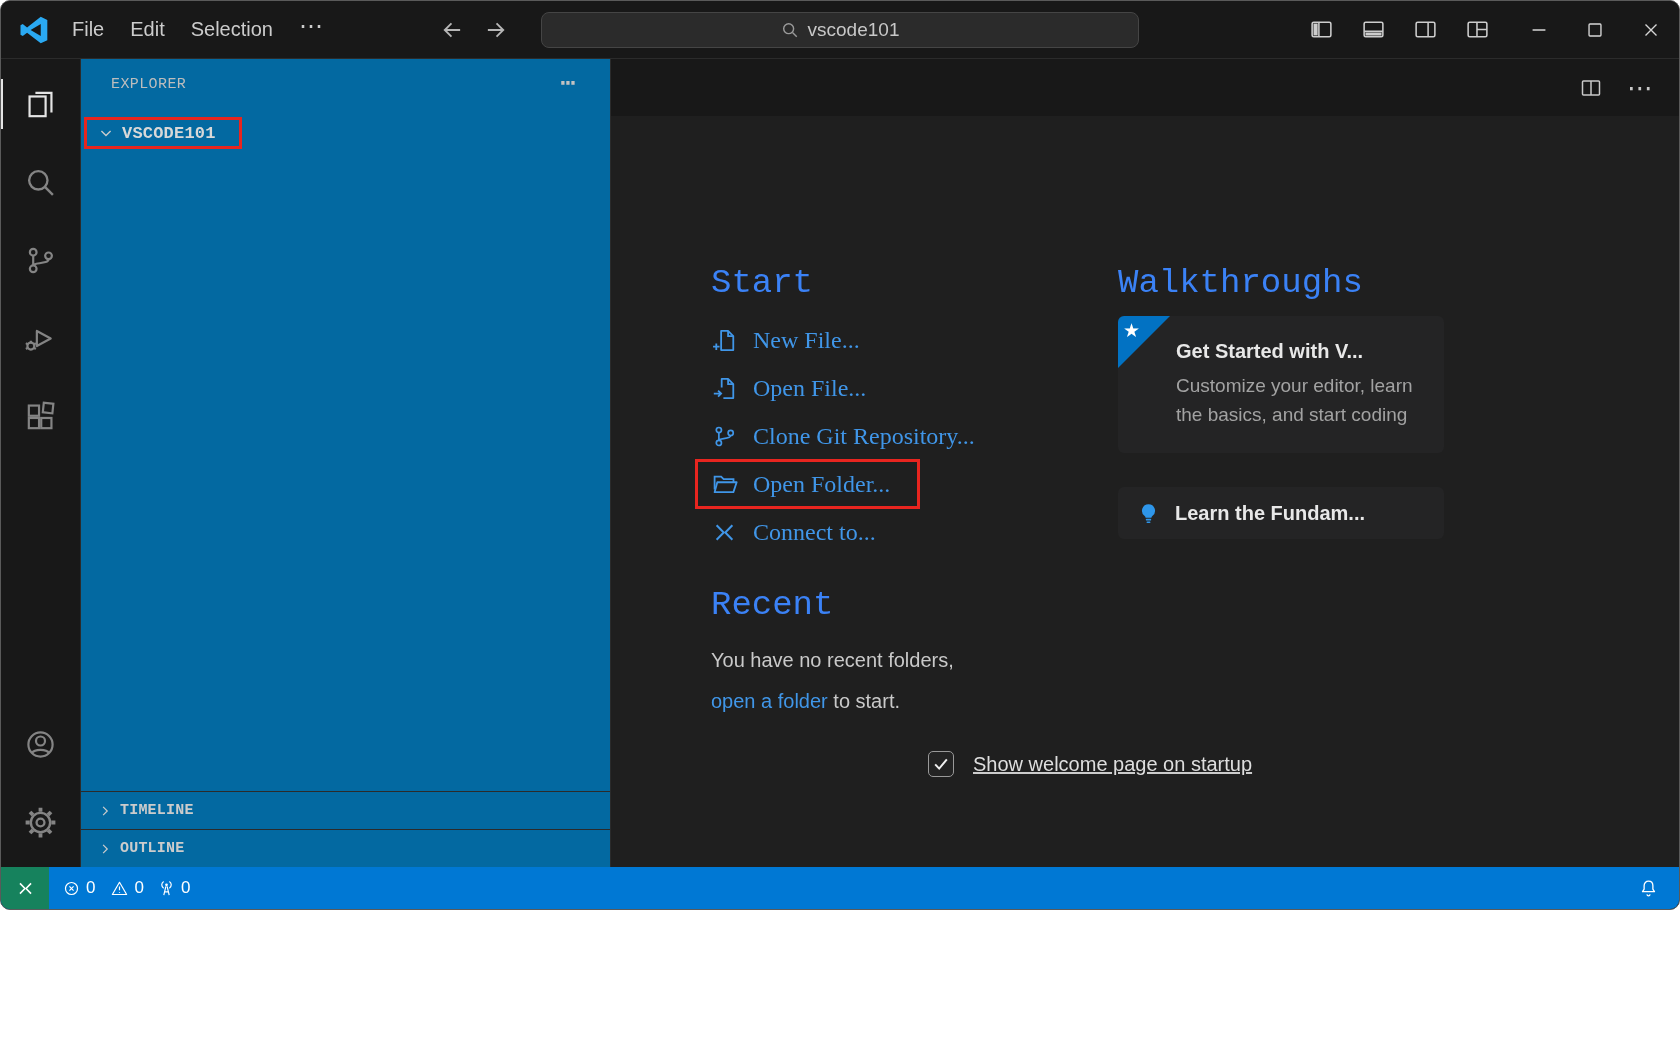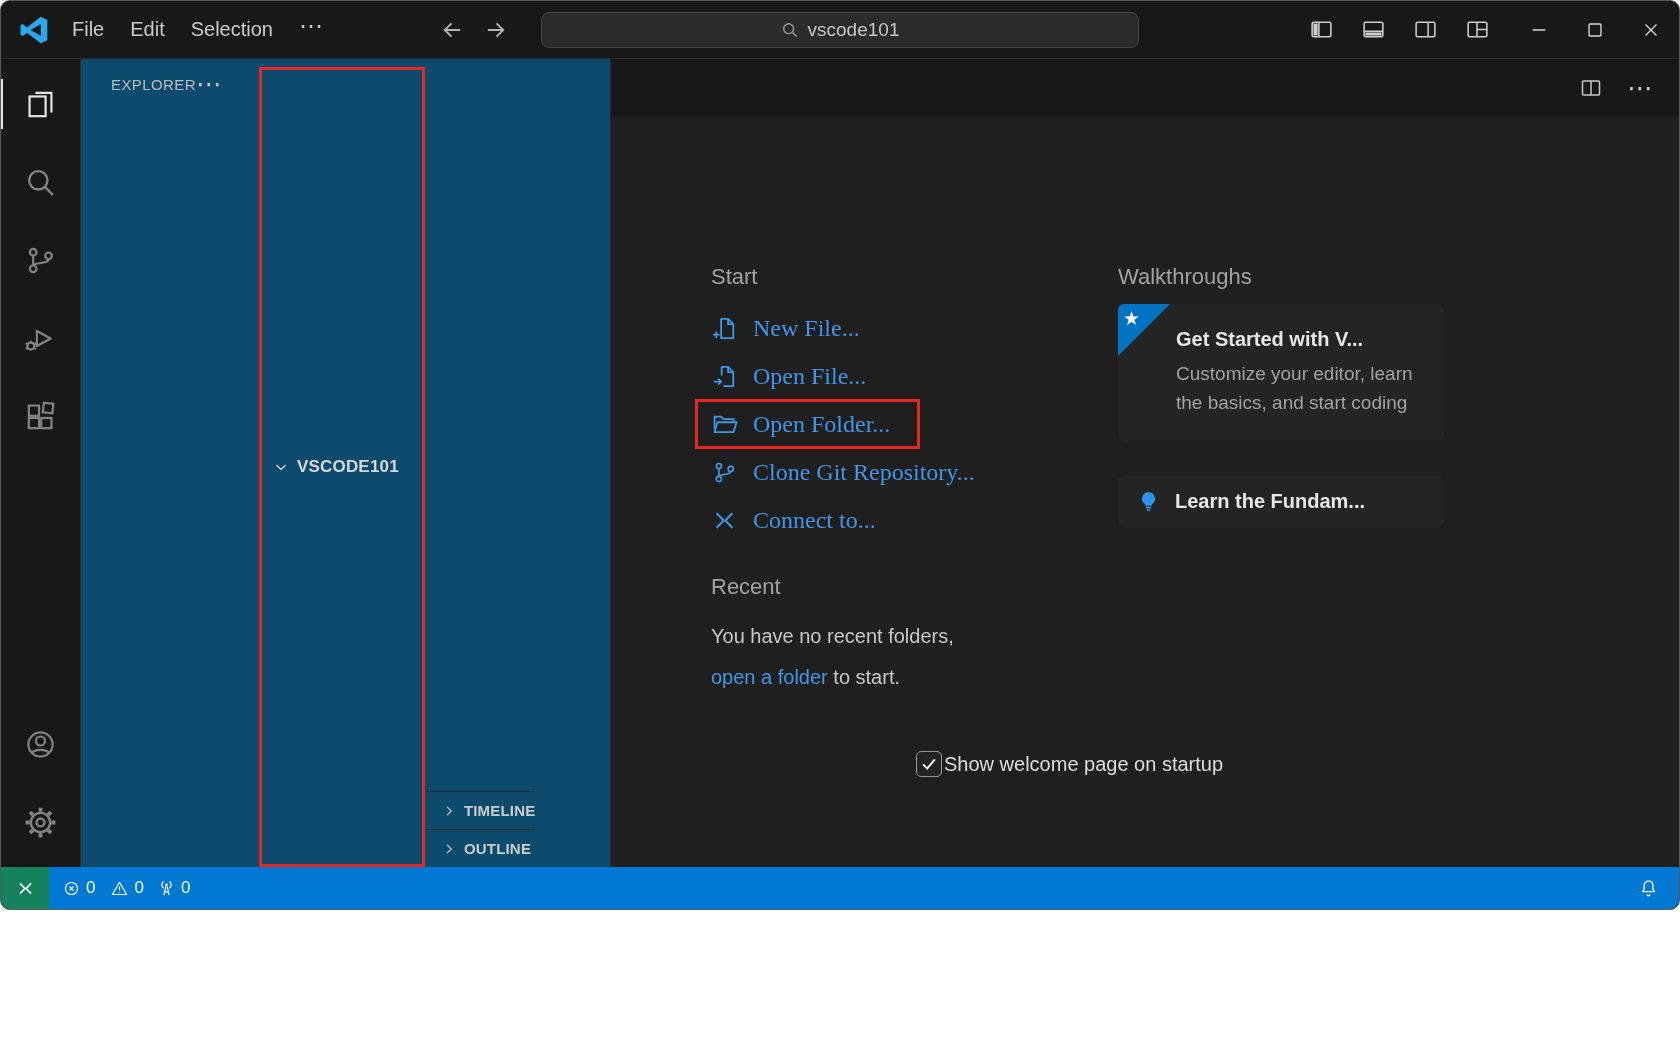--- a/index.html
+++ b/index.html
@@ -26,21 +26,21 @@
 
   
   .main { flex:1; display:flex; min-height:0; }
   .activitybar { width:80px; flex:0 0 auto; background:#181818; border-right:1px solid #2b2b2b; display:flex; flex-direction:column; align-items:center; padding:6px 0 6px; }
   .ab-item { width:80px; height:78px; display:flex; align-items:center; justify-content:center; color:#848484; position:relative; cursor:pointer; }
   .ab-item.active { color:#e4e4e4; }
   .ab-item.active::before { content:""; position:absolute; left:0; top:14px; bottom:14px; width:2px; background:#e4e4e4; }
   .ab-item svg { width:35px; height:35px; }
   .ab-spacer { flex:1; }
 
-  .sidebar { width:530px; flex:0 0 auto; background:#0c4a6e; border-right:1px solid #2b2b2b; display:flex; flex-direction:row; }
+  .sidebar { width:530px; flex:0 0 auto; background:#0369a1; border-right:1px solid #2b2b2b; display:flex; flex-direction:column;font-family:Liberation Mono, monospace; }
   .sb-header { height:50px; flex:0 0 auto; display:flex; align-items:center; padding:0 34px 0 30px; }
   .sb-title { font-size:15px; color:#bdbdbd; letter-spacing:0.4px; }
   .sb-more { margin-left:auto; font-size:26px; color:#c2c2c2; cursor:pointer; line-height:12px; }
   .folder-row { position:relative; margin:8px 0 0 3px; width:fit-content; display:flex; align-items:center; gap:6px; padding:6px 26px 6px 12px; color:#d8d8d8; cursor:pointer; }
   .folder-row svg { width:20px; height:20px; flex:0 0 auto; }
   .folder-label { font-weight:bold; font-size:17px; letter-spacing:0.2px; }
   .annotation-box { position:absolute; inset:0; border:3px solid #e8251f; pointer-events:none; }
   .sb-bottom { margin-top:auto; }
   .sb-section { height:38px; border-top:1px solid #2b2b2b; display:flex; align-items:center; padding-left:15px; gap:6px; cursor:pointer; }
   .sb-section svg { width:18px; height:18px; }
@@ -54,41 +54,41 @@
   .tab-close { margin-left:auto; color:#bdbdbd; display:flex; cursor:pointer; }
   .tab-close svg { width:18px; height:18px; }
   .tab-actions { margin-left:auto; display:flex; align-items:center; gap:24px; padding-right:26px; color:#c9c9c9; }
   .tab-actions .ic { display:flex; cursor:pointer; }
   .tab-actions svg { width:24px; height:24px; }
   .tab-actions .more { font-size:26px; line-height:12px; cursor:pointer; }
 
   .content { flex:1; position:relative; display:flex; padding:148px 0 0 100px; gap:37px; overflow:hidden; }
   .col-left { width:370px; flex:0 0 auto; }
   .col-right { width:326px; flex:0 0 auto; }
-  .w-head { font-size:22px; font-weight:400; color:#a3a3a3; margin-bottom:14px; }
+  .w-head { font-size:34px; font-weight:400; color:#3b82f6; margin-bottom:14px;font-family:Liberation Mono, monospace; }
   .start-list { list-style:none; }
   .start-item { height:48px; display:flex; align-items:center; gap:15px; color:#4096e8; position:relative; width:fit-content; cursor:pointer; }
   .start-item svg { width:27px; height:27px; flex:0 0 auto; }
   .start-label { font-size:24px; white-space:nowrap;font-family:Liberation Serif, serif; }
   .start-item .annotation-box { inset:-1px -30px -1px -16px; }
   .recent-head { margin:30px 0 16px; }
   .recent-text { font-size:20px; color:#c9c9c9; line-height:41px; }
   .recent-link { color:#4096e8; cursor:pointer; }
 
   .card { width:326px; background:#242425; border-radius:6px; position:relative; overflow:hidden; cursor:pointer; }
   .card.featured { padding:24px 22px 24px 58px; margin-top:1px; margin-bottom:34px; }
   .card-title { font-size:20px; font-weight:bold; color:#e8e8e8; white-space:nowrap; }
   .card.featured .card-title { margin-bottom:8px; }
   .card-desc { font-size:19px; color:#a2a2a2; line-height:29px; }
   .ribbon { position:absolute; left:0; top:0; width:0; height:0; border-top:52px solid #0272c3; border-right:52px solid transparent; }
   .ribbon-star { position:absolute; left:5px; top:3px; color:#ffffff; font-size:19px; }
   .card.small { height:52px; display:flex; align-items:center; padding:0 18px; gap:14px; }
   .card.small svg { width:25px; height:25px; flex:0 0 auto; }
 
-  .startup { position:absolute; left:305px; bottom:90px; display:flex; align-items:center; gap:2px; }
+  .startup { position:absolute; left:317px; bottom:90px; display:flex; align-items:center; gap:19px;text-decoration:underline; }
   .checkbox { width:26px; height:26px; border:1px solid #999999; border-radius:5px; background:#232323; display:flex; align-items:center; justify-content:center; cursor:pointer; flex:0 0 auto; }
   .checkbox svg { width:20px; height:20px; }
   .startup-label { font-size:20px; color:#dedede; }
 
   
   .statusbar { height:42px; flex:0 0 auto; background:#0078d4; display:flex; align-items:center; color:#ffffff; font-size:17px; }
   .sb-remote { width:48px; height:100%; background:#16825d; display:flex; align-items:center; justify-content:center; cursor:pointer; flex:0 0 auto; }
   .sb-remote svg { width:19px; height:19px; }
   .sb-group { display:flex; align-items:center; gap:5px; margin-left:13px; cursor:pointer; }
   .sb-group svg { width:19px; height:19px; }
@@ -301,35 +301,35 @@
             </li>
             <li class="start-item">
               <svg viewBox="0 0 24 24" fill="none" stroke="currentColor" stroke-width="1.6">
                   <path d="M9.5 11 V3.5 H15.2 L19.8 8.1 V20.5 H11" stroke-linejoin="round"></path>
                   <path d="M15.2 3.5 V8.1 H19.8"></path>
                   <path d="M2.5 16.5 H8.8 M6.3 13.8 L9 16.5 L6.3 19.2"></path>
                 </svg>
               <span class="start-label">Open File...</span>
             </li>
             <li class="start-item">
-              <svg viewBox="0 0 24 24" fill="none" stroke="currentColor" stroke-width="1.6">
-                  <path d="M3.2 16.5 V5 H9 L11.2 7.2 H20 V10"></path>
-                  <path d="M5.6 10 H22.8 L19.9 18.8 H3.2 Z" stroke-linejoin="round"></path>
-                </svg>
-              <span class="start-label">Open Folder...</span>
-              <span class="annotation-box"></span>
-            </li>
-            <li class="start-item">
               <svg viewBox="0 0 24 24" fill="none" stroke="currentColor" stroke-width="1.5">
                   <circle cx="7" cy="6.3" r="2.3"></circle>
                   <circle cx="7" cy="17.7" r="2.3"></circle>
                   <circle cx="17.5" cy="8.8" r="2.3"></circle>
                   <path d="M7 8.6 V15.4 M17.5 11.1 C17.5 14.6 7 13.2 7 15.4"></path>
                 </svg>
               <span class="start-label">Clone Git Repository...</span>
+            </li>
+            <li class="start-item">
+              <svg viewBox="0 0 24 24" fill="none" stroke="currentColor" stroke-width="1.6">
+                  <path d="M3.2 16.5 V5 H9 L11.2 7.2 H20 V10"></path>
+                  <path d="M5.6 10 H22.8 L19.9 18.8 H3.2 Z" stroke-linejoin="round"></path>
+                </svg>
+              <span class="start-label">Open Folder...</span>
+              <span class="annotation-box"></span>
             </li>
             <li class="start-item">
               <svg viewBox="0 0 24 24" fill="none" stroke="currentColor" stroke-width="1.8">
                   <path d="M5 5.5 L11.3 12 L5 18.5"></path>
                   <path d="M19 5.5 L12.7 12 L19 18.5"></path>
                 </svg>
               <span class="start-label">Connect to...</span>
             </li>
           </ul>
           <h1 class="w-head recent-head">Recent</h1>

